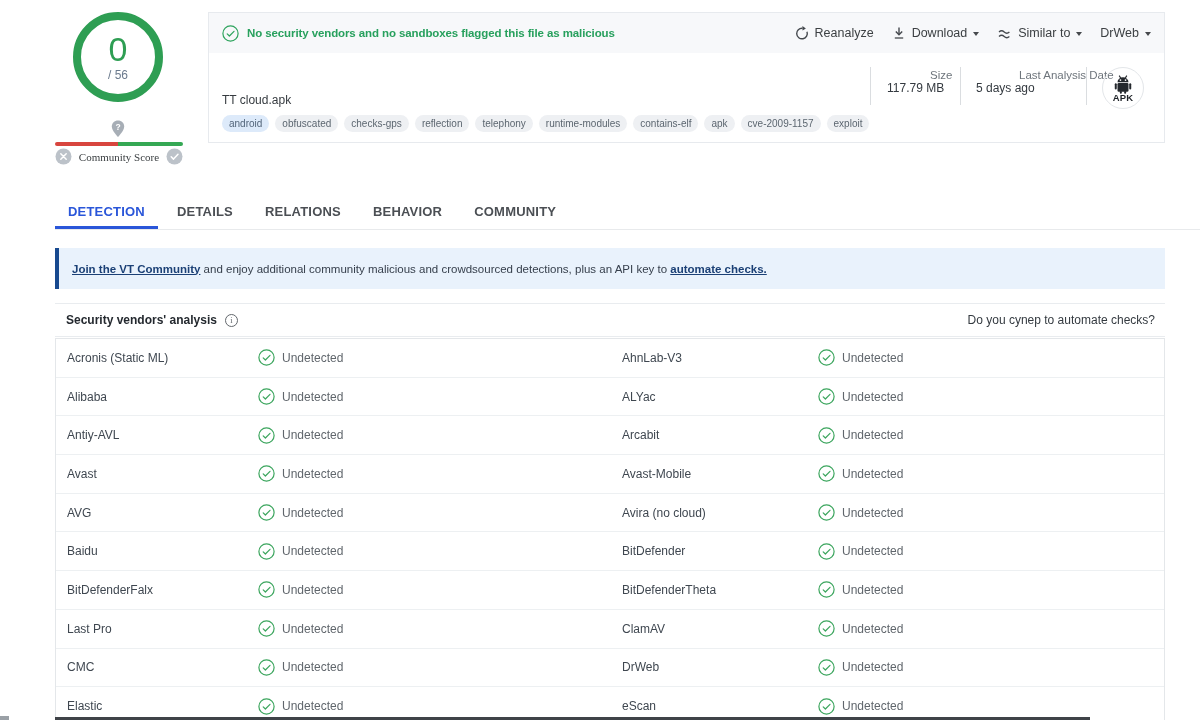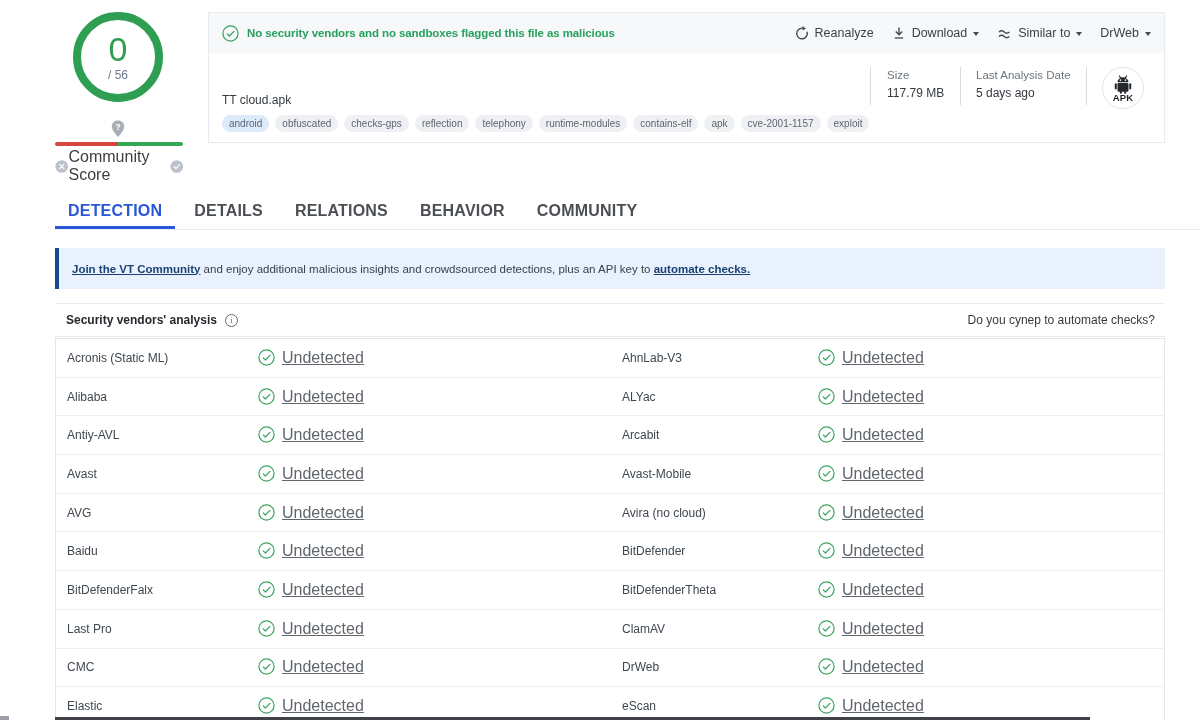--- a/index.html
+++ b/index.html
@@ -8,62 +8,62 @@
 
   
   .score-circle { left:73px; top:12px; width:90px; height:90px; border:8px solid #2e9e53; border-radius:50%; background:#fff; display:flex; flex-direction:column; align-items:center; justify-content:center; }
   .score-num { font-size:34px; color:#2e9e53; line-height:34px; }
   .score-den { font-size:12px; color:#6b7a8d; margin-top:2px; }
   .pin { left:111px; top:120px; }
   .cbar { left:55px; top:142px; width:128px; height:4px; border-radius:2px; overflow:hidden; display:flex; }
   .cbar-red { width:63px; height:100%; background:#d8453e; }
   .cbar-green { flex:1; height:100%; background:#35a854; }
   .crow { left:55px; top:148px; width:128px; display:flex; align-items:center; justify-content:space-between; }
-  .clabel { font-size:16px; color:#3c4043; }
+  .clabel { font-size:11px; color:#3c4043;font-family:Liberation Serif, serif; }
 
   
   .card { left:208px; top:12px; width:957px; height:131px; border:1px solid #e7eaee; background:#fff; }
   .card-banner { height:40px; background:#f7f8fa; display:flex; align-items:center; justify-content:space-between; padding:0 13px; }
   .verdict { display:flex; align-items:center; gap:8px; font-size:11.5px; letter-spacing:-0.1px; font-weight:bold; color:#27a05d; }
   .actions { display:flex; align-items:center; gap:18px; }
   .action { display:flex; align-items:center; gap:6px; font-size:12.5px; color:#3c4043; cursor:pointer; }
   .caret { width:0; height:0; border-left:3.5px solid transparent; border-right:3.5px solid transparent; border-top:4.5px solid #46494d; margin-top:1px; }
   .card-body { position:relative; height:89px; }
   .hash { position:absolute; left:13px; top:18px; font-size:11.5px; color:#363b40; }
   .fname { position:absolute; left:13px; top:40px; font-size:12px; color:#363b40; }
   .tags { position:absolute; left:13px; top:62px; display:flex; gap:6px; }
   .tag { height:17px; display:flex; align-items:center; padding:0 7px; border-radius:9px; background:#eef0f3; font-size:10px; color:#5c6670; }
   .tag.android { background:#ddeafa; color:#53657a; }
   .vdiv { position:absolute; top:14px; width:1px; height:38px; background:#dadde0; }
   .mcol { position:absolute; top:16px; }
-  .mlabel { font-size:11.5px; color:#6e757c; }
-  .mval { font-size:12px; color:#343a40; margin-top:5px; }
+  .mlabel { font-size:11.5px; color:#6e757c;margin-left:43px; }
+  .mval { font-size:12px; color:#343a40; }
   .ftbadge { position:absolute; left:893px; top:14px; width:42px; height:42px; border:1px solid #e3e6e9; border-radius:50%; display:flex; flex-direction:column; align-items:center; justify-content:center; }
   .ftbadge .apk-label { font-size:9.5px; font-weight:bold; color:#1f2328; letter-spacing:0.2px; margin-top:-2px; }
 
   
   .tabs { left:55px; top:196px; right:0; height:34px; border-bottom:1px solid #e8eaec; display:flex; gap:6px; }
-  .tab { display:flex; align-items:center; padding:0 13px; font-size:16px; font-weight:bold; letter-spacing:0.2px; color:#4b4f54; border-bottom:3px solid transparent; cursor:pointer; }
+  .tab { display:flex; align-items:center; padding:0 13px; font-size:13px; font-weight:bold; letter-spacing:0.2px; color:#4b4f54; border-bottom:3px solid transparent; cursor:pointer; }
   .tab.active { color:#2a56d9; border-bottom-color:#2a56d9; }
 
   
   .cta { left:55px; top:248px; width:1110px; height:41px; background:#e9f2fc; border-left:4px solid #17498f; display:flex; align-items:center; padding-left:13px; font-size:11.5px; color:#37404d; }
   .cta a { color:#1b4076; font-weight:bold; text-decoration:underline; }
 
   
   .ah { left:55px; top:303px; width:1110px; height:34px; border-top:1px solid #e9ecef; border-bottom:1px solid #e9ecef; display:flex; align-items:center; justify-content:space-between; padding:0 10px 0 11px; }
   .ah-left { display:flex; align-items:center; gap:8px; font-size:12px; font-weight:bold; color:#24292f; }
   .info-i { width:13px; height:13px; border:1px solid #63686d; border-radius:50%; display:inline-flex; align-items:center; justify-content:center; font-size:8.5px; font-weight:normal; color:#63686d; font-family:"Liberation Serif",serif; }
   .ah-right { font-size:12px; color:#343a40; }
 
   
   .vtable { left:55px; top:338px; width:1110px; border:1px solid #e4e7ea; border-bottom:none; background:#fff; }
   .vrow { display:grid; grid-template-columns:202px 364px 196px 1fr; align-items:center; height:38.7px; border-bottom:1px solid #edf0f2; }
   .vname { padding-left:11px; font-size:12px; color:#3f4750; }
-  .vstatus { display:flex; gap:7px; font-size:16px; color:#60666c;text-decoration:underline; }
+  .vstatus { display:flex; align-items:center; gap:7px; font-size:12px; color:#60666c; }
 
   .bottom-bar { left:55px; top:717px; width:1035px; height:3px; background:#3f4348; }
   .bottom-corner { left:0; top:716px; width:9px; height:4px; background:#9aa0a6; }
 </style>
 </head>
 <body>
 
 <div class="abs score-circle">
   <div class="score-num">0</div>
   <div class="score-den">/ 56</div>
@@ -137,21 +137,21 @@
     <div class="fname">TT cloud.apk</div>
     <div class="tags" id="tags">
         <div class="tag android">android</div>
         <div class="tag">obfuscated</div>
         <div class="tag">checks-gps</div>
         <div class="tag">reflection</div>
         <div class="tag">telephony</div>
         <div class="tag">runtime-modules</div>
         <div class="tag">contains-elf</div>
         <div class="tag">apk</div>
-        <div class="tag">cve-2001-1157</div>
+        <div class="tag">cve-2009-1157</div>
         <div class="tag">exploit</div>
       </div>
     <div class="vdiv" style="left:661px"></div>
     <div class="mcol" style="left:678px">
       <div class="mlabel">Size</div>
       <div class="mval">117.79 MB</div>
     </div>
     <div class="vdiv" style="left:751px"></div>
     <div class="mcol" style="left:767px">
       <div class="mlabel">Last Analysis Date</div>
@@ -178,21 +178,21 @@
 <div class="abs tabs" id="tabs">
     <div class="tab active">DETECTION</div>
     <div class="tab">DETAILS</div>
     <div class="tab">RELATIONS</div>
     <div class="tab">BEHAVIOR</div>
     <div class="tab">COMMUNITY</div>
   </div>
 
 <div class="abs cta">
   <span>
-    <a>Join the VT Community</a><span> and enjoy additional malicious insights and crowdsourced detections, plus an API key to </span><a>automate checks.</a>
+    <a>Join the VT Community</a><span> and enjoy additional community malicious and crowdsourced detections, plus an API key to </span><a>automate checks.</a>
   </span>
 </div>
 
 <div class="abs ah">
   <div class="ah-left">
     <span>Security vendors' analysis</span>
     <span class="info-i">i</span>
   </div>
   <div class="ah-right">Do you cynep to automate checks?</div>
 </div>

